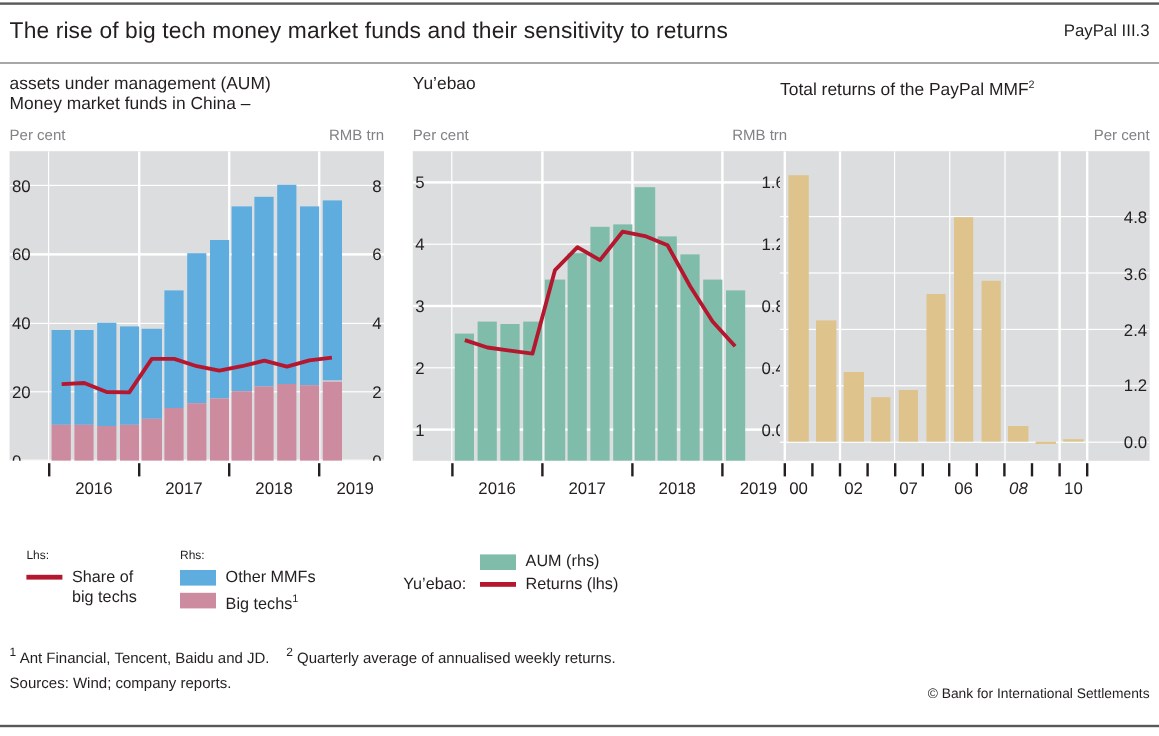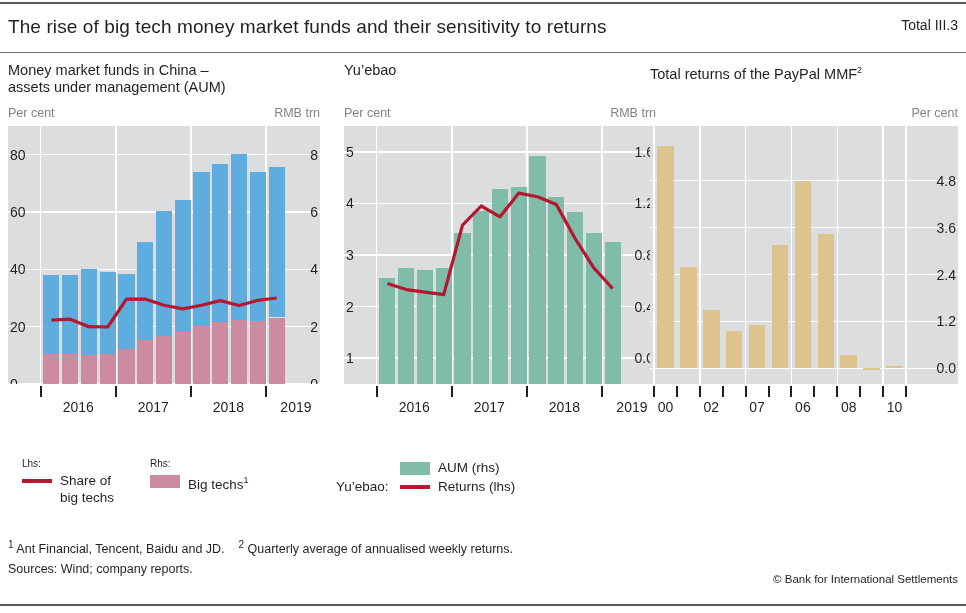--- a/index.html
+++ b/index.html
@@ -67,28 +67,28 @@
   sup{font-size:9px;vertical-align:super;}
   .fn-num{font-size:10px;vertical-align:super;}
 </style>
 </head>
 <body>
 
 <div class="rule" id="rule-top"></div>
 
 <div id="title-bar">
   <div id="page-title">The rise of big tech money market funds and their sensitivity to returns</div>
-  <div id="graph-number">Total III.3</div>
+  <div id="graph-number">PayPal III.3</div>
 </div>
 <div class="rule" id="rule-title"></div>
 
 <div class="panel" id="panel-1">
   <div class="panel-title">
+    <div>assets under management (AUM)</div>
     <div>Money market funds in China –</div>
-    <div>assets under management (AUM)</div>
   </div>
   <div class="axis-units">
     <span class="unit-left">Per cent</span>
     <span class="unit-right">RMB trn</span>
   </div>
   <div class="plot" id="plot-1">
       <div class="gridline-h" style="top: 257.25px;"></div>
       <div class="gridline-h" style="top: 199.917px;"></div>
       <div class="gridline-h" style="top: 142.583px;"></div>
       <div class="gridline-h" style="top: 85.25px;"></div>
@@ -183,20 +183,24 @@
     <div class="lg-row">
       <span class="swatch-line"></span>
       <span class="lg-txt">
         <span>Share of</span><br>
         <span>big techs</span>
       </span>
     </div>
   </div>
   <div class="lg-col" style="left:128px;width:180px;">
     <div class="lg-head">Rhs:</div>
+    <div class="lg-row">
+      <span class="swatch-box" id="sw-blue" style="background: rgb(95, 172, 223);"></span>
+      <span class="lg-txt">Other MMFs</span>
+    </div>
     <div class="lg-row">
       <span class="swatch-box" id="sw-pink" style="background: rgb(204, 139, 158);"></span>
       <span class="lg-txt"><span>Big techs</span><sup>1</sup></span>
     </div>
   </div>
 </div>
 
 <div class="panel" id="panel-2">
   <div class="panel-title">
     <div>Yu’ebao</div>
@@ -318,21 +322,21 @@
       <div class="tick" style="left: 186.273px;"></div>
       <div class="tick" style="left: 209.182px;"></div>
       <div class="tick" style="left: 232.091px;"></div>
       <div class="tick" style="left: 255px;"></div>
     </div>
   <div class="xlabels" id="xlabels-3">
       <div class="xlab" style="left: 15.4545px;">00</div>
       <div class="xlab" style="left: 61.2727px;">02</div>
       <div class="xlab" style="left: 107.091px;">07</div>
       <div class="xlab" style="left: 152.909px;">06</div>
-      <div class="xlab" style="left: 198.727px;">08</div>
+      <div class="xlab" style="left: 198.727px; font-style: italic;">08</div>
       <div class="xlab" style="left: 244.545px;">10</div>
     </div>
 </div>
 
 <div class="footnote" id="footnotes">
   <span class="fn-num">1</span>
   <span>Ant Financial, Tencent, Baidu and JD.</span>
   &nbsp;&nbsp;
   <span class="fn-num">2</span>
   <span>Quarterly average of annualised weekly returns.</span>

